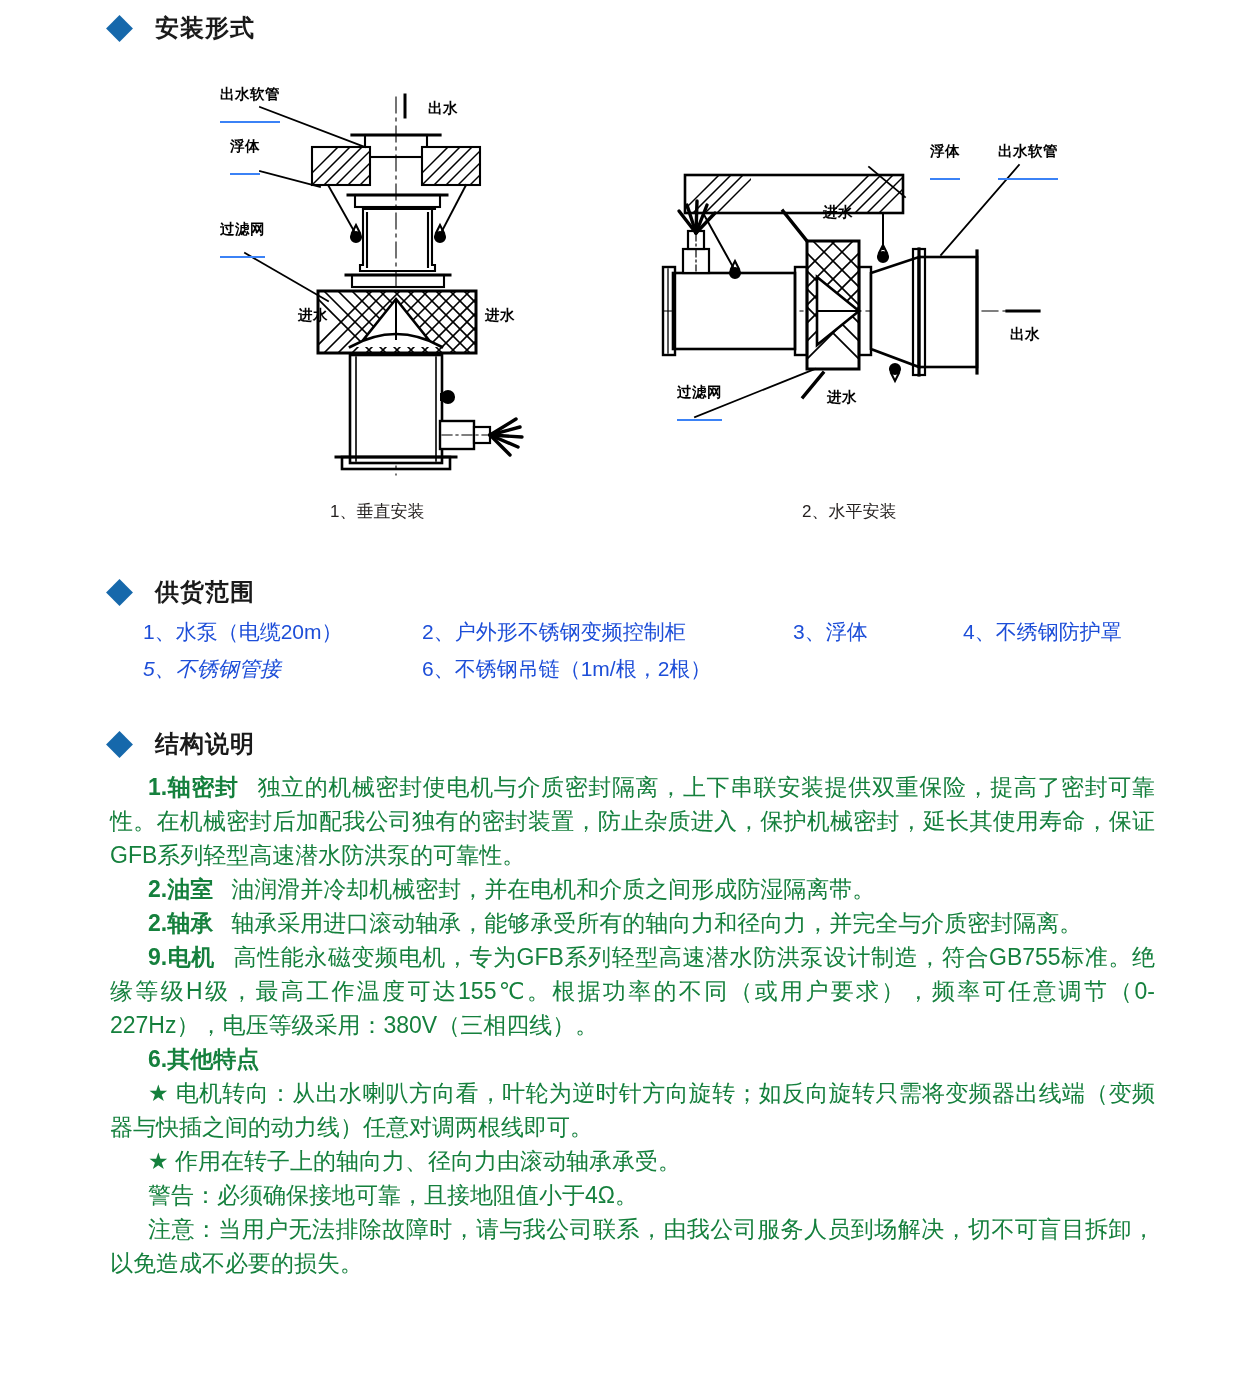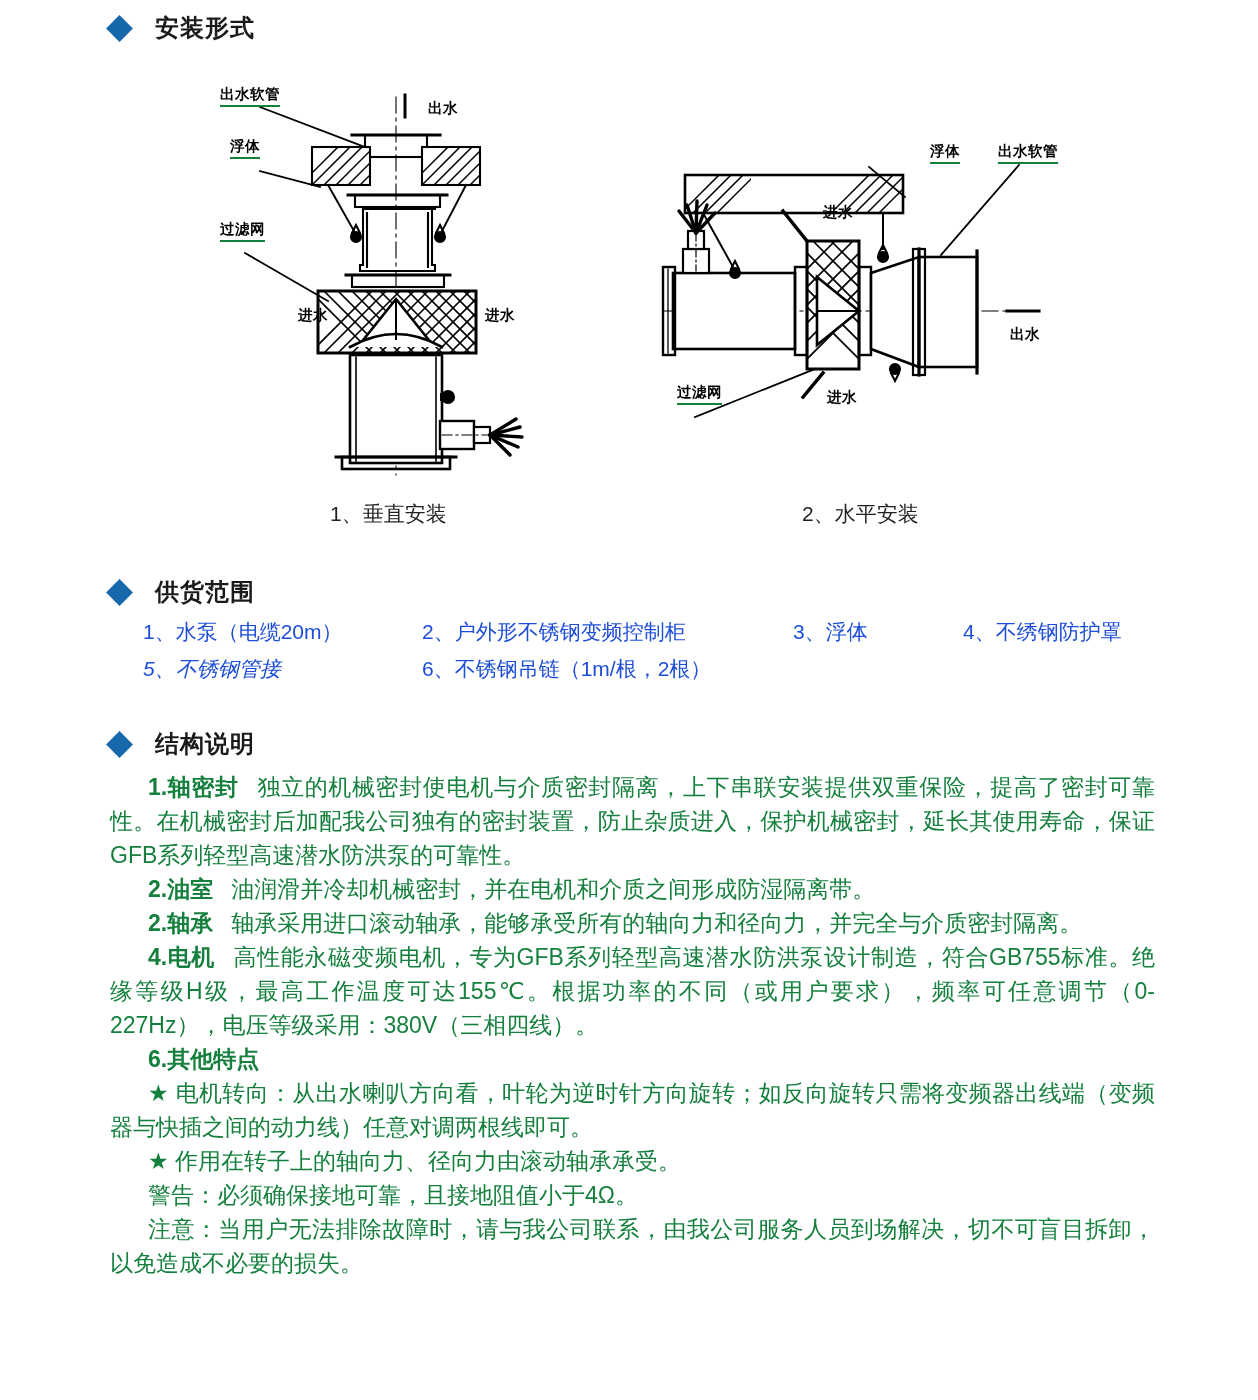--- a/index.html
+++ b/index.html
@@ -33,34 +33,34 @@
     font-weight: bold;
     letter-spacing: 1px;
     color: #1a1a1a;
     white-space: nowrap;
   }
 
   
   .fig-area { position: absolute; left: 0; top: 55px; width: 1258px; height: 440px; }
   .fig-caption {
     position: absolute;
-    font-size: 21px;
+    font-size: 17px;
     color: #231f1e;
     white-space: nowrap;
   }
 
   .lbl {
     position: absolute;
     font-size: 14.5px;
     font-weight: bold;
     color: #000;
     white-space: nowrap;
     letter-spacing: .5px;
   }
-  .lbl.ul { border-bottom: 2px solid #15803d; padding-bottom: 1px; }
+  .lbl.ul { border-bottom: 2px solid #3b82f6; padding-bottom: 17px; }
 
   svg { display: block; overflow: visible; }
 
   
   .supply { position: absolute; left: 0; top: 0; width: 1258px; }
   .supply-row { position: absolute; white-space: nowrap; font-size: 21px; color: #1d4ed8; }
 
   
   .struct { position: absolute; left: 110px; top: 770px; width: 1045px; }
   .para {
@@ -373,21 +373,21 @@
 
   <p class="para indent">
     <b>2.油室</b><span class="gap"></span><span>油润滑并冷却机械密封，并在电机和介质之间形成防湿隔离带。</span>
   </p>
 
   <p class="para indent">
     <b>2.轴承</b><span class="gap"></span><span>轴承采用进口滚动轴承，能够承受所有的轴向力和径向力，并完全与介质密封隔离。</span>
   </p>
 
   <p class="para indent">
-    <b>4.电机</b><span class="gap"></span><span>高性能永磁变频电机，专为GFB系列轻型高速潜水防洪泵设计制造，符合GB755标准。绝缘等级H级，最高工作温度可达155℃。根据功率的不同（或用户要求），频率可任意调节（0-227Hz），电压等级采用：380V（三相四线）。</span>
+    <b>9.电机</b><span class="gap"></span><span>高性能永磁变频电机，专为GFB系列轻型高速潜水防洪泵设计制造，符合GB755标准。绝缘等级H级，最高工作温度可达155℃。根据功率的不同（或用户要求），频率可任意调节（0-227Hz），电压等级采用：380V（三相四线）。</span>
   </p>
 
 
   <p class="para indent">
     <b>6.其他特点</b>
   </p>
 
   <p class="para indent">★ 电机转向：从出水喇叭方向看，叶轮为逆时针方向旋转；如反向旋转只需将变频器出线端（变频器与快插之间的动力线）任意对调两根线即可。</p>
   <p class="para indent">★ 作用在转子上的轴向力、径向力由滚动轴承承受。</p>
 

